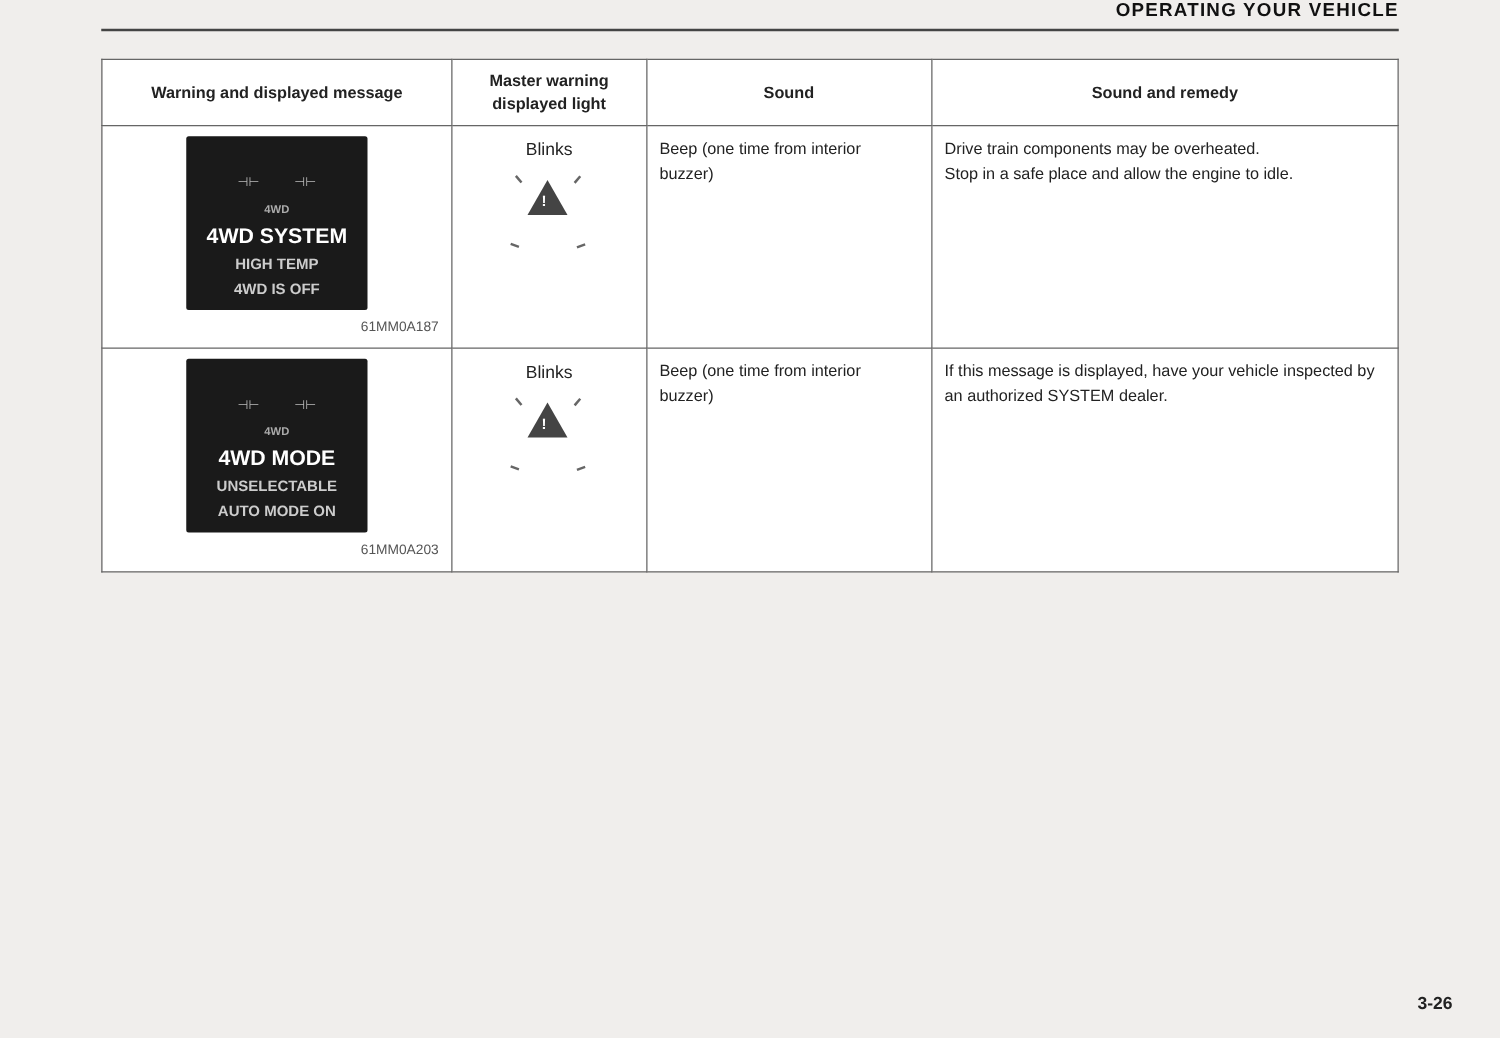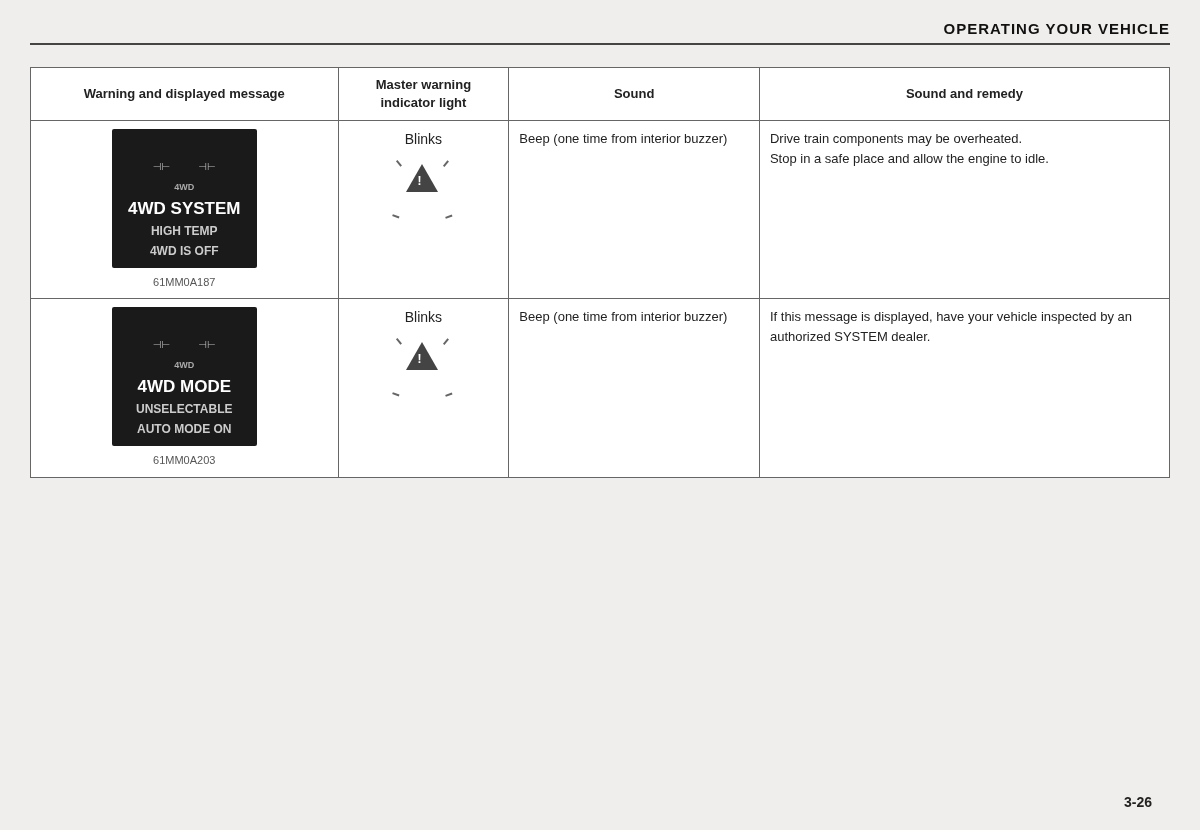--- a/index.html
+++ b/index.html
@@ -9,23 +9,22 @@
       height: 830px;
       background: #f0eeec;
       font-family: Arial, Helvetica, sans-serif;
       font-size: 13px;
       color: #222;
       position: relative;
       overflow: hidden;
     }
 
     .page-container {
-      width: 1140px;
+      width: 1038px;
       margin: 0 auto;
-      padding-top: 20px;
     }
 
     
     .page-header {
       text-align: right;
       padding-bottom: 6px;
       border-bottom: 2px solid #444;
       margin-bottom: 22px;
     }
 
@@ -90,21 +89,21 @@
     .warning-panel .panel-line {
       font-size: 12px;
       font-weight: bold;
       color: #ccc;
       display: block;
       margin-top: 2px;
       text-align: center;
     }
 
     .image-ref {
-      text-align: center;
+      text-align: right;
       font-size: 11px;
       color: #555;
       margin-top: 4px;
     }
 
     
     .blink-indicator {
       text-align: center;
     }
 
@@ -118,21 +117,21 @@
       position: relative;
       width: 46px;
       height: 46px;
       margin: 0 auto;
     }
 
     
     .page-number {
       position: absolute;
       bottom: 20px;
-      right: 48px;
+      right: 38px;
       font-size: 14px;
       font-weight: bold;
       color: #222;
       text-align: center;
     }
 
     
     .panel-icon-4wd {
       font-size: 9px;
       color: #aaa;
@@ -162,21 +161,21 @@
     <span class="page-header-title">OPERATING YOUR VEHICLE</span>
   </div>
 
   <table class="main-table">
     <thead>
       <tr>
         <th class="col-warning">
           <span>Warning and displayed message</span>
         </th>
         <th class="col-master">
-          <span>Master warning indicator light</span>
+          <span>Master warning displayed light</span>
         </th>
         <th class="col-sound">
           <span>Sound</span>
         </th>
         <th class="col-cause">
           <span>Sound and remedy</span>
         </th>
       </tr>
     </thead>
     <tbody>

